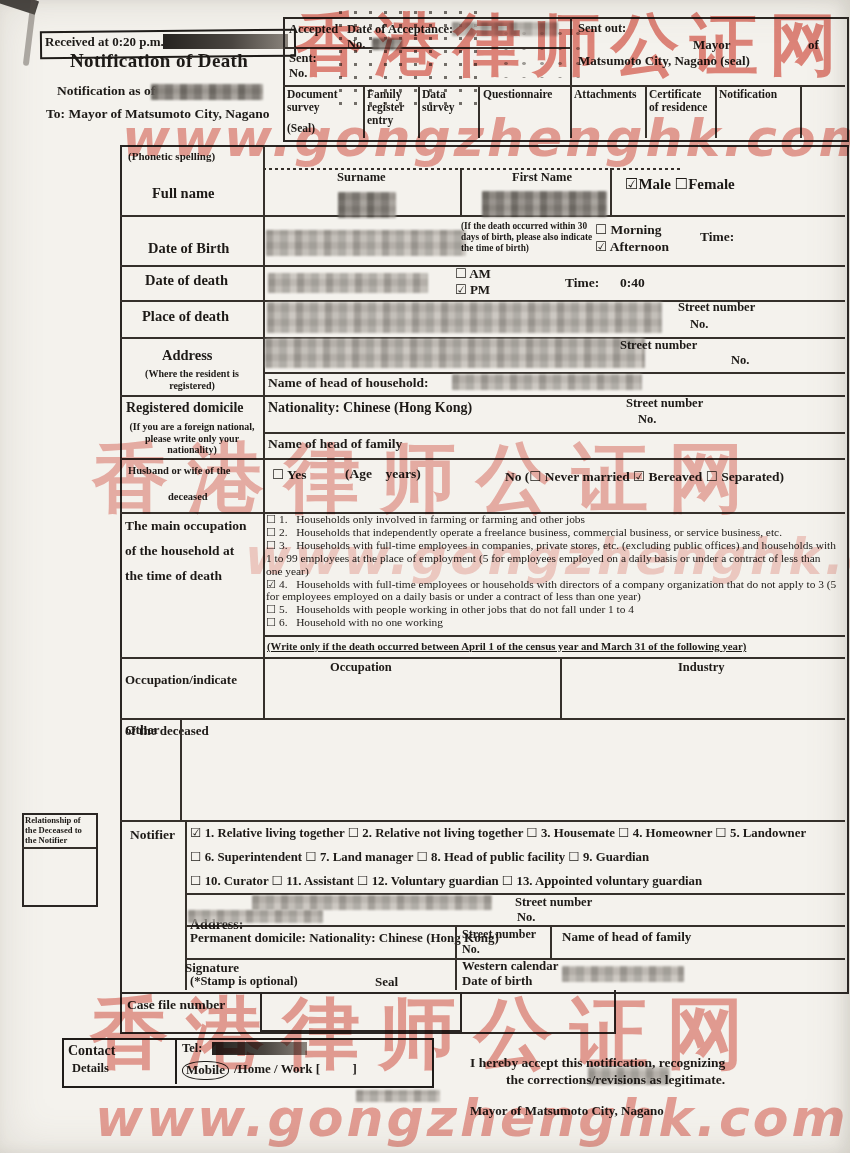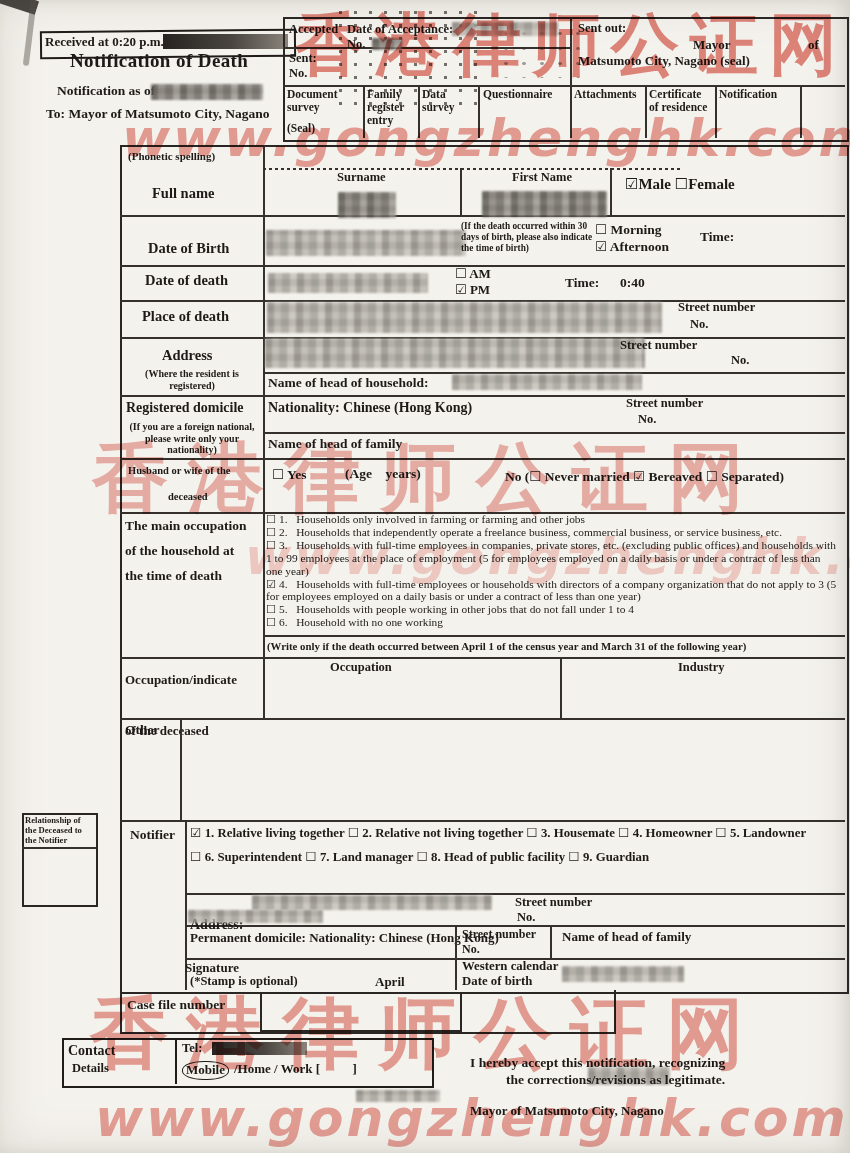--- a/index.html
+++ b/index.html
@@ -159,56 +159,57 @@
   <span class="t" style="left:125px;top:568px;font-size:13.5px;">the time of death</span>
   <div style="position:absolute;left:266px;top:513px;width:572px;font-size:11.4px;line-height:12.9px;font-family:'Liberation Serif','DejaVu Sans',serif;">
     <div class="cb">☐ 1.  Households only involved in farming or farming and other jobs</div>
     <div class="cb">☐ 2.  Households that independently operate a freelance business, commercial business, or service business, etc.</div>
     <div class="cb">☐ 3.  Households with full-time employees in companies, private stores, etc. (excluding public offices) and households with 1 to 99 employees at the place of employment (5 for employees employed on a daily basis or under a contract of less than one year)</div>
     <div class="cb">☑ 4.  Households with full-time employees or households with directors of a company organization that do not apply to 3 (5 for employees employed on a daily basis or under a contract of less than one year)</div>
     <div class="cb">☐ 5.  Households with people working in other jobs that do not fall under 1 to 4</div>
     <div class="cb">☐ 6.  Household with no one working</div>
   </div>
 
-  <span class="t" style="left:267px;top:640px;font-size:10.8px;">(Write only if the death occurred between April 1 of the census year and March 31 of the following year)</span>
+  <span class="t" style="left:267px;top:640px;font-size:10.8px;text-decoration:underline;">(Write only if the death occurred between April 1 of the census year and March 31 of the following year)</span>
 
   <span class="t" style="left:125px;top:672px;font-size:13px;">Occupation/indicate</span>
   <span class="t" style="left:125px;top:723px;font-size:13px;">of the deceased</span>
   <div class="vl" style="left:560px;top:657px;height:61px;"></div>
   <span class="t" style="left:330px;top:660px;font-size:12.5px;">Occupation</span>
   <span class="t" style="left:678px;top:660px;font-size:12.5px;">Industry</span>
 
   <div class="vl" style="left:180px;top:718px;height:102px;"></div>
   <span class="t" style="left:125px;top:722px;font-size:13.5px;">Other</span>
 
   <div style="position:absolute;left:22px;top:813px;width:72px;height:90px;border:2px solid #2a2623;"></div>
   <div class="hl" style="left:22px;top:847px;width:74px;"></div>
   <div class="tw" style="left:25px;top:815px;width:68px;font-size:8.6px;line-height:10px;">Relationship of the Deceased to the Notifier</div>
 
   <div class="vl" style="left:185px;top:820px;height:170px;"></div>
   <span class="t" style="left:130px;top:827px;font-size:13.5px;">Notifier</span>
   <span class="t cb" style="left:190px;top:825px;font-size:12.8px;">☑ 1. Relative living together ☐ 2. Relative not living together ☐ 3. Housemate ☐ 4. Homeowner ☐ 5. Landowner</span>
   <span class="t cb" style="left:190px;top:849px;font-size:12.8px;">☐ 6. Superintendent ☐ 7. Land manager ☐ 8. Head of public facility ☐ 9. Guardian</span>
+  <span class="t cb" style="left:190px;top:873px;font-size:12.8px;">☐ 10. Curator ☐ 11. Assistant ☐ 12. Voluntary guardian ☐ 13. Appointed voluntary guardian</span>
 
   <span class="t" style="left:190px;top:917px;font-size:14px;">Address:</span>
   <span class="px" style="left:252px;top:895px;width:240px;height:15px;"></span>
   <span class="px" style="left:188px;top:910px;width:135px;height:13px;"></span>
   <span class="t" style="left:515px;top:895px;font-size:12.5px;">Street number</span>
   <span class="t" style="left:517px;top:910px;font-size:12.5px;">No.</span>
 
   <span class="t" style="left:190px;top:930px;font-size:13px;">Permanent domicile: Nationality: Chinese (Hong Kong)</span>
   <div class="vl" style="left:455px;top:925px;height:33px;"></div>
   <div class="vl" style="left:550px;top:925px;height:33px;"></div>
   <span class="t" style="left:462px;top:927px;font-size:12px;">Street number</span>
   <span class="t" style="left:462px;top:942px;font-size:12px;">No.</span>
   <span class="t" style="left:562px;top:929px;font-size:13px;">Name of head of family</span>
 
   <span class="t" style="left:185px;top:960px;font-size:13px;">Signature</span>
   <span class="t" style="left:190px;top:974px;font-size:12.5px;">(*Stamp is optional)</span>
-  <span class="t" style="left:375px;top:974px;font-size:13px;">April</span>
+  <span class="t" style="left:375px;top:974px;font-size:13px;">Seal</span>
   <div class="vl" style="left:455px;top:958px;height:32px;"></div>
   <span class="t" style="left:462px;top:959px;font-size:12.8px;">Western calendar</span>
   <span class="t" style="left:462px;top:974px;font-size:12.8px;">Date of birth</span>
   <span class="px" style="left:562px;top:966px;width:122px;height:16px;"></span>
 
   <div style="position:absolute;left:120px;top:990px;width:492px;height:42px;border-left:2px solid #2a2623;border-right:2px solid #2a2623;border-bottom:2px solid #2a2623;"></div>
   <span class="t" style="left:127px;top:997px;font-size:13.5px;">Case file number</span>
   <div style="position:absolute;left:260px;top:992px;width:198px;height:36px;border:2px solid #2a2623;"></div>
 
   <div style="position:absolute;left:62px;top:1038px;width:368px;height:46px;border:2px solid #1f1c19;"></div>

